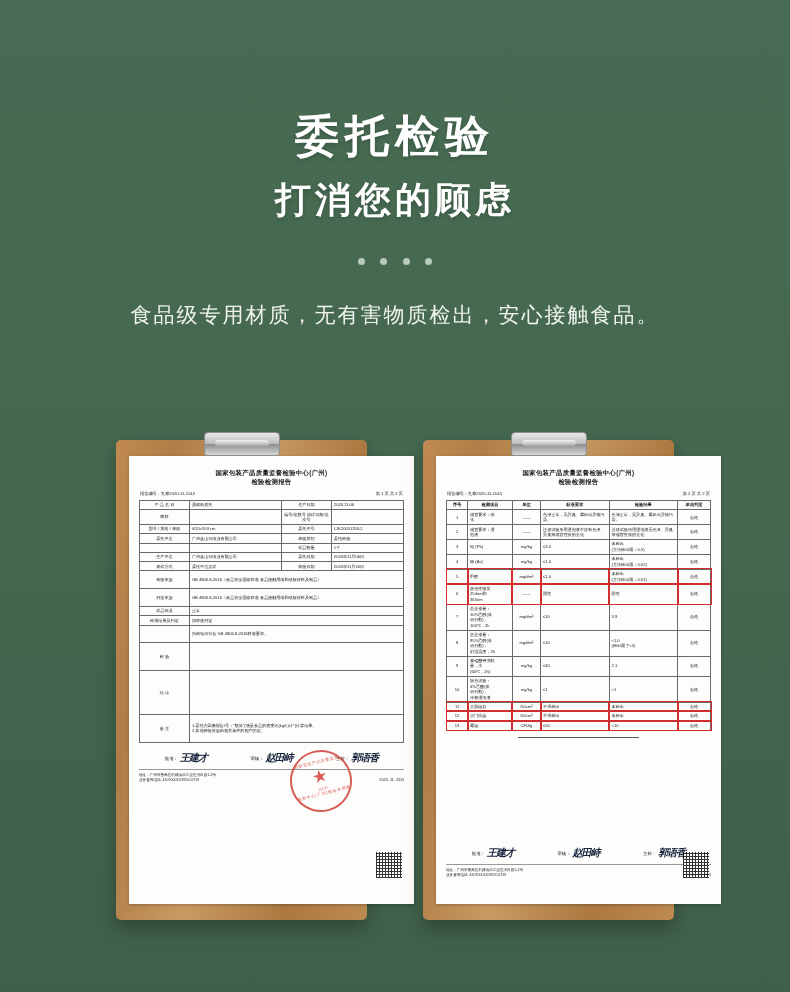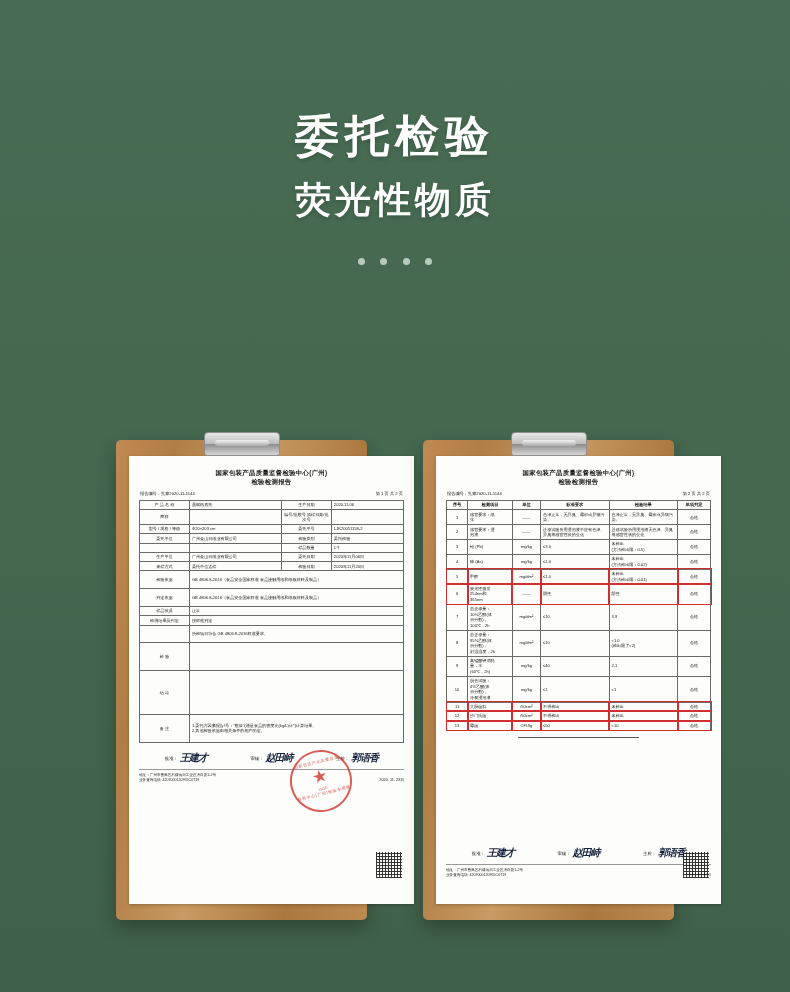--- a/index.html
+++ b/index.html
@@ -242,27 +242,28 @@
     border-bottom: 0.6px solid #555;
   }
 </style>
 </head>
 <body>
 
 <div class="page">
 
   <div class="headline-wrap">
     <div class="headline-1">委托检验</div>
-    <div class="headline-2">荧光性物质</div>
+    <div class="headline-2">打消您的顾虑</div>
     <div class="dots">
       <span></span>
       <span></span>
       <span></span>
       <span></span>
     </div>
+    <div class="subhead">食品级专用材质，无有害物质检出，安心接触食品。</div>
   </div>
 
   <div class="boards">
 
     <div class="clipboard">
       <div class="clip-metal"></div>
       <div class="paper">
         <div class="paper-inner">
           <div class="doc-head">
             <div>国家包装产品质量监督检验中心(广州)</div>

